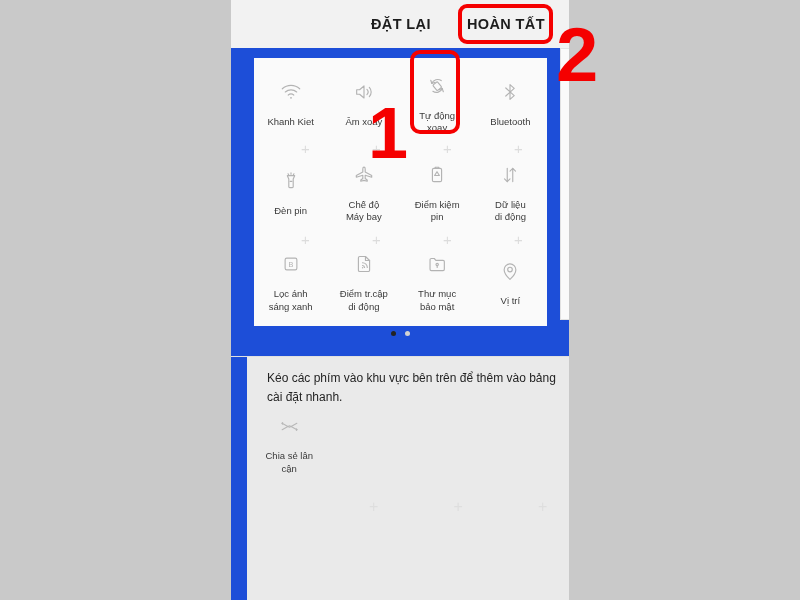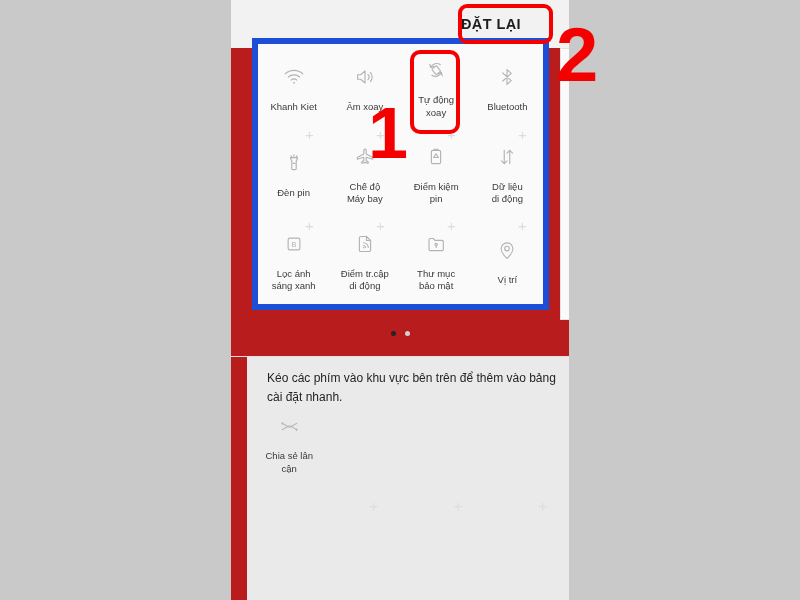--- a/index.html
+++ b/index.html
@@ -15,21 +15,21 @@
     position: relative;
   }
 
   
   #phone-screen {
     position: absolute;
     left: 231px;
     top: 0;
     width: 338px;
     height: 600px;
-    background: #b91c1c;
+    background: #1d4ed8;
     overflow: hidden;
   }
 
   
   #action-bar {
     position: absolute;
     left: 0;
     top: 0;
     width: 338px;
     height: 48px;
@@ -51,25 +51,25 @@
     font-family: "Liberation Sans", sans-serif;
     cursor: pointer;
     white-space: nowrap;
   }
   #reset-button { margin-right: 24px; }
 
   
   #qs-card {
     position: absolute;
     left: 21px;
-    top: 38px;
+    top: 56px;
     width: 297px;
     height: 272px;
     background: #fafafa;
-    border: 6px solid #1d4ed8;
+    border: 2px solid #1d4ed8;
     box-sizing: border-box;
   }
   
   #qs-card-peek {
     position: absolute;
     left: 329px;
     top: 48px;
     width: 60px;
     height: 272px;
     background: #fafafa;
@@ -254,20 +254,21 @@
     font-size: 76px;
   }
 </style>
 </head>
 <body>
 
 <div id="phone-screen">
 
   <div id="action-bar">
     <button class="action-btn" id="reset-button">ĐẶT LẠI</button>
+    <button class="action-btn" id="done-button">HOÀN TẤT</button>
   </div>
 
   <div id="qs-card-peek"></div>
 
   <div id="qs-card">
     <div class="qs-grid" id="qs-grid">
         <div class="qs-tile">
           <span class="qs-icon">
             <svg width="22" height="22" viewBox="0 0 24 24" fill="none" stroke="currentColor" stroke-width="1.25" stroke-linecap="round" stroke-linejoin="round">
               <path d="M2.5 8.5a14 14 0 0 1 19 0"></path>

